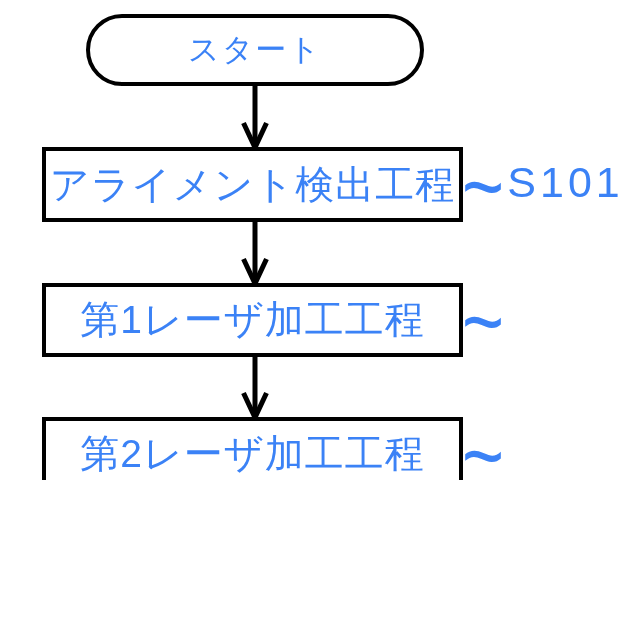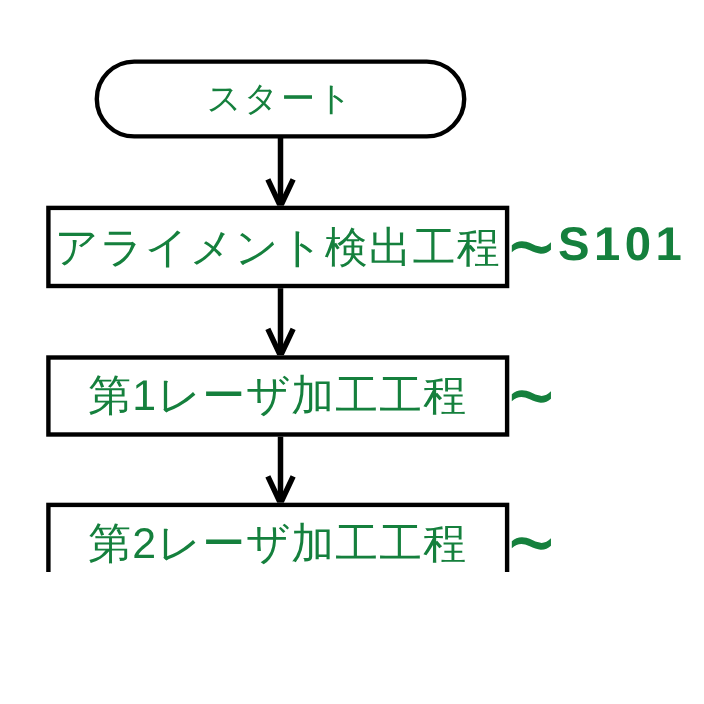--- a/index.html
+++ b/index.html
@@ -7,22 +7,21 @@
     padding: 0;
     background: #ffffff;
     font-family: "Liberation Sans", "DejaVu Sans", sans-serif;
   }
   .canvas {
     position: relative;
     width: 640px;
     height: 480px;
     background: #ffffff;
     overflow: hidden;
-    color: #15803d;
-    margin-top: 40px;
+    color: #3b82f6;
   }
   .arrow-layer {
     position: absolute;
     left: 0;
     top: 0;
     width: 640px;
     height: 640px;
     pointer-events: none;
   }
   .node {
@@ -73,21 +72,20 @@
     position: relative;
     top: 1px;
     margin-right: 22px;
   }
   .refnum {
     font-size: 43px;
     letter-spacing: 4px;
     line-height: 1;
     position: relative;
     top: -2px;
-    font-weight: bold;
   }
 </style>
 </head>
 <body>
 
 <div class="canvas">
 
   <svg class="arrow-layer" viewBox="0 0 640 640" xmlns="http://www.w3.org/2000/svg">
     <g stroke="#000000" stroke-width="5" fill="none">
       <line x1="255" y1="85" x2="255" y2="147"></line>

